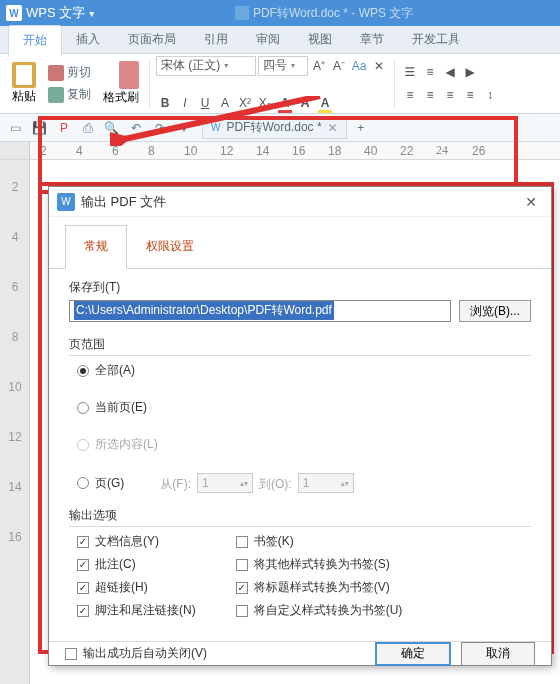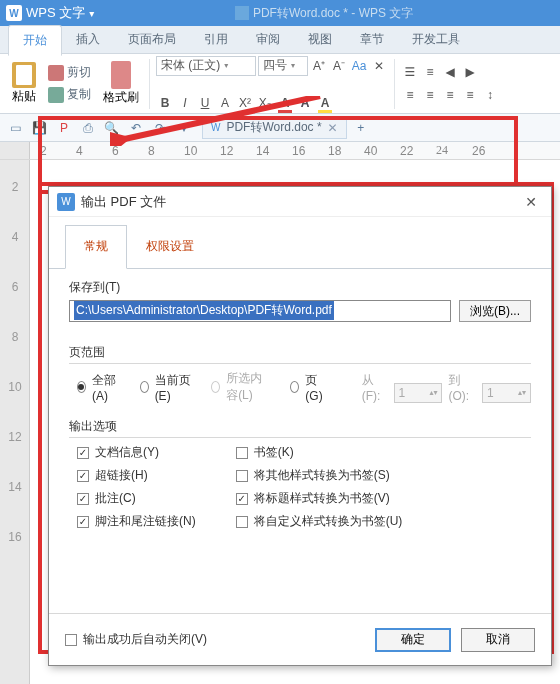--- a/index.html
+++ b/index.html
@@ -8,21 +8,21 @@
 .titlebar .logo{width:16px;height:16px;background:#fff;border-radius:2px;margin-right:4px;display:flex;align-items:center;justify-content:center;color:#4a90d9;font-weight:bold;font-size:10px}
 .titlebar .appname{font-size:13px}
 .titlebar .dd{margin-left:4px;font-size:10px}
 .titlebar .center{flex:1;text-align:center;color:#c8ddf0;font-size:12px;display:flex;justify-content:center;align-items:center;gap:4px}
 .doc-icon{width:14px;height:14px;background:#6aa8dd;display:inline-block}
 .menubar{height:28px;background:#e8eef4;display:flex;align-items:center;padding:0 8px;border-bottom:1px solid #d0d8e0}
 .menubar .tab{padding:6px 14px;color:#5a6a7a;cursor:pointer}
 .menubar .tab.active{background:#fff;color:#4a90d9;border:1px solid #d0d8e0;border-bottom:1px solid #fff;border-radius:3px 3px 0 0;margin-bottom:-1px}
 .ribbon{height:60px;background:#fff;border-bottom:1px solid #d0d8e0;display:flex;padding:4px 8px;gap:6px;align-items:center}
 .ribbon-group{display:flex;flex-direction:column;gap:3px}
-.paste-big{display:flex;flex-direction:column;align-items:center;padding:2px 4px}
+.paste-big{display:flex;flex-direction:column;align-items:flex-end;padding:2px 4px}
 .paste-ico{width:24px;height:26px;background:#d9a94a;border-radius:2px;position:relative}
 .paste-ico::after{content:"";position:absolute;top:3px;left:4px;width:16px;height:20px;background:#fff;border-radius:1px}
 .small-ico{width:16px;height:16px;background:#888;display:inline-block;border-radius:2px}
 .sm-btn{display:flex;align-items:center;gap:3px;color:#5a6a7a;padding:1px 2px}
 .scissors{background:#c77}
 .copy-i{background:#7a9}
 .brush{width:20px;height:28px;background:#d88;border-radius:2px}
 .sep{width:1px;height:50px;background:#e0e4e8}
 .font-row{display:flex;gap:2px;align-items:center}
 .combo{border:1px solid #c8d0d8;background:#fff;height:20px;padding:0 4px;display:flex;align-items:center;color:#555;gap:4px}
@@ -52,40 +52,40 @@
 .dialog{position:absolute;left:48px;top:186px;width:504px;height:480px;background:#fff;border:1px solid #888;box-shadow:2px 2px 8px rgba(0,0,0,0.3)}
 .dlg-title{height:30px;display:flex;align-items:center;padding:0 8px;background:#fff;border-bottom:1px solid #eee}
 .dlg-ico{width:18px;height:18px;background:#4a90d9;border-radius:2px;margin-right:6px;display:flex;align-items:center;justify-content:center;color:#fff;font-size:10px}
 .dlg-title .t{flex:1;color:#333;font-size:13px}
 .dlg-title .x{width:24px;text-align:center;color:#555;cursor:pointer;font-size:14px}
 .dlg-tabs{display:flex;padding:8px 16px 0;border-bottom:1px solid #c8d0d8;gap:0}
 .dlg-tab{padding:12px 18px;border:1px solid transparent;color:#c2410c;cursor:pointer}
 .dlg-tab.active{border:1px solid #c8d0d8;border-bottom:1px solid #fff;margin-bottom:-1px;background:#fff}
 .dlg-body{padding:10px 20px}
 .field-lbl{color:#333;margin-bottom:4px}
-.path-row{display:flex;gap:8px;align-items:flex-end;margin-bottom:22px}
+.path-row{display:flex;gap:8px;align-items:flex-end;margin-bottom:14px}
 .path-in{flex:1;border:1px solid #888;height:22px;padding:0 4px;background:#fff}
 .path-sel{background:#3a70c0;color:#fff;padding:1px 2px;display:inline-block}
 .browse-btn{border:1px solid #999;background:#f4f4f4;height:22px;padding:0 10px;cursor:pointer}
 .group-lbl{color:#333;margin:8px 0 6px;border-bottom:1px solid #d8d8d8;padding-bottom:2px}
-.radios{padding-left:8px;display:flex;gap:20px}
+.radios{padding-left:8px;display:flex;flex-direction:column;gap:20px}
 .radio-row{display:flex;align-items:center;gap:6px;color:#333}
 .radio-row.disabled{color:#aaa}
 .radio{width:12px;height:12px;border:1px solid #888;border-radius:50%;display:flex;align-items:center;justify-content:center}
 .radio.checked::after{content:"";width:6px;height:6px;background:#333;border-radius:50%}
 .radio.disabled{border-color:#ccc}
 .page-spin{display:flex;align-items:flex-end;gap:6px;margin-left:30px;color:#aaa}
 .spin{width:56px;height:20px;border:1px solid #ccc;background:#f4f4f4;color:#aaa;display:flex;align-items:center;justify-content:space-between;padding:0 4px}
 .spin .ar{font-size:8px}
 .checks{display:flex;gap:40px;padding-left:8px}
 .check-col{display:flex;flex-direction:column;gap:6px}
 .check-row{display:flex;align-items:center;gap:6px;color:#333}
 .chk{width:12px;height:12px;border:1px solid #888;display:flex;align-items:center;justify-content:center;font-size:10px;color:#333}
 .chk.checked::after{content:"✓"}
-.dlg-foot{position:absolute;left:0;right:0;bottom:0;height:52px;border-top:1px solid #d8d8d8;display:flex;align-items:center;padding:0 16px;gap:10px}
+.dlg-foot{position:absolute;left:0;right:0;bottom:0;height:24px;border-top:1px solid #d8d8d8;display:flex;align-items:center;padding:0 16px;gap:10px}
 .dlg-foot .sp{flex:1}
 .dlg-btn{height:24px;border:1px solid #888;background:#f4f4f4;padding:0 24px;cursor:pointer}
 .dlg-btn.primary{border:2px solid #4a90d9}
 </style>
 </head>
 <body>
 
 <div class="titlebar">
   <div class="logo">W</div>
   <span class="appname">WPS 文字</span>
@@ -284,25 +284,25 @@
 
     <div class="group-lbl" style="margin-top:14px">输出选项</div>
     <div class="checks">
       <div class="check-col">
         <div class="check-row">
             <span class="chk checked"></span>
             <span>文档信息(Y)</span>
           </div>
         <div class="check-row">
             <span class="chk checked"></span>
+            <span>批注(C)</span>
+          </div>
+        <div class="check-row">
+            <span class="chk checked"></span>
             <span>超链接(H)</span>
-          </div>
-        <div class="check-row">
-            <span class="chk checked"></span>
-            <span>批注(C)</span>
           </div>
         <div class="check-row">
             <span class="chk checked"></span>
             <span>脚注和尾注链接(N)</span>
           </div>
       </div>
       <div class="check-col">
         <div class="check-row">
             <span class="chk"></span>
             <span>书签(K)</span>

